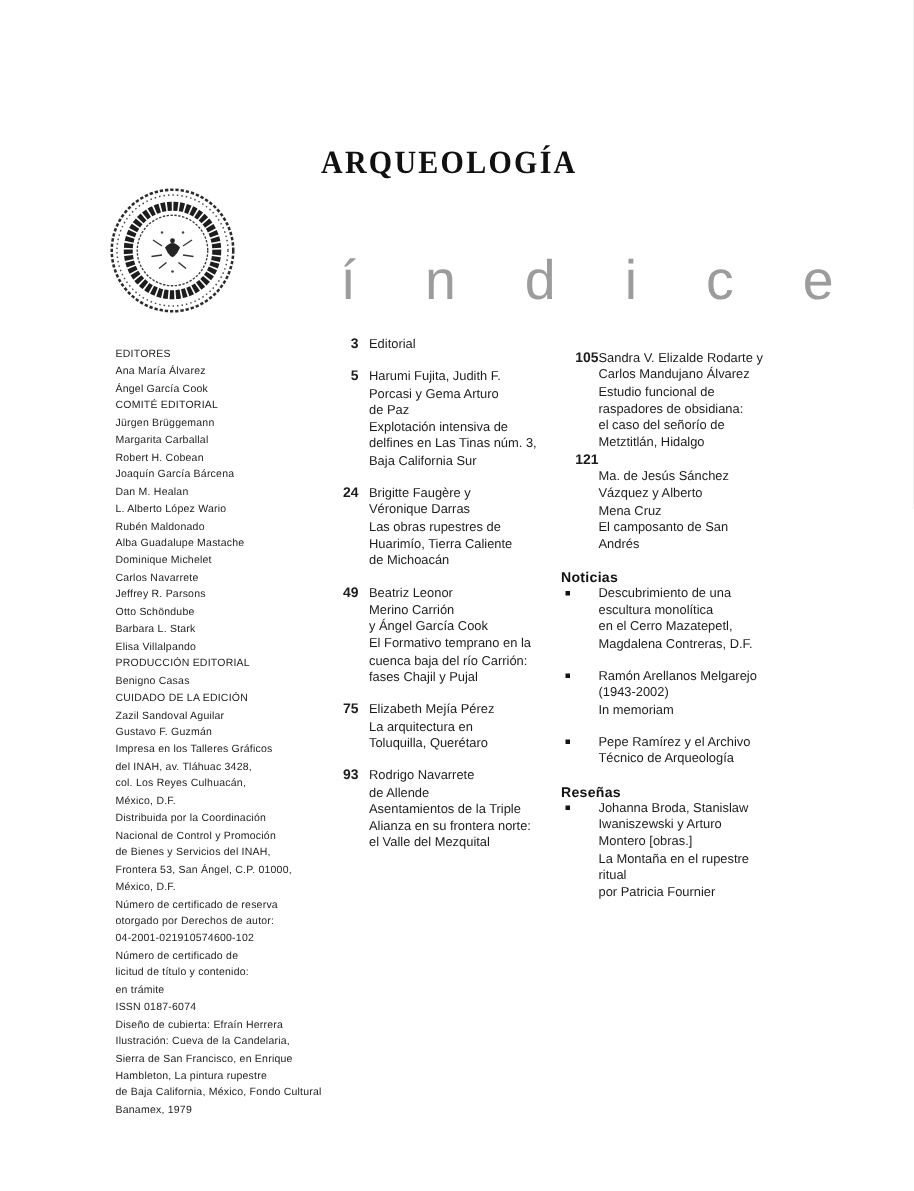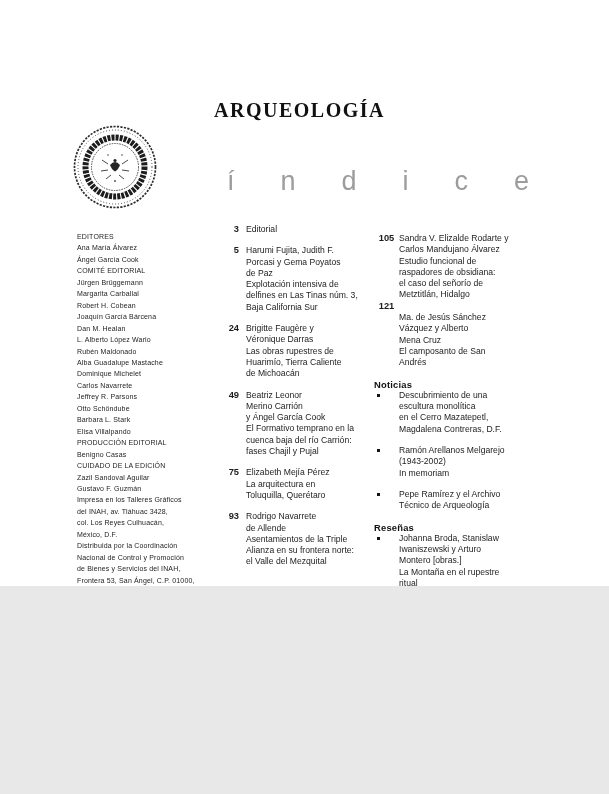--- a/index.html
+++ b/index.html
@@ -1,47 +1,47 @@
 <!DOCTYPE html>
 <html><head>
 <meta charset="utf-8">
 <style>
   html,body { margin:0; padding:0; background:#e8e8e8; }
   .page {
-    position:relative; width:609px; height:586px; margin:0 auto;
+    position:relative; width:609px; height:794px; margin:0 auto;
     background:#ffffff; overflow:hidden;
     font-family:"Liberation Sans", sans-serif; color:#1c1c1c;
   }
   .journal-title {
     position:absolute; top:98px; left:0; right:10px; text-align:center;
     font-family:"Liberation Serif", serif; font-weight:700; font-size:20px;
     letter-spacing:1.5px; color:#111; transform:scaleY(1.08);
   }
   .index-word {
     position:absolute; top:166px; left:227px;
-    font-size:27px; letter-spacing:46px; color:#9c9c9c; white-space:nowrap;
+    font-size:37px; letter-spacing:46px; color:#9c9c9c; white-space:nowrap;
   }
   .seal { position:absolute; left:72px; top:124px; width:86px; height:86px; }
 
   .masthead {
     position:absolute; left:77px; top:231px; width:145px;
     font-size:7px; line-height:11.45px; letter-spacing:0.15px; color:#232323;
   }
   .masthead .m-line { white-space:nowrap; }
 
   .toc-col { position:absolute; }
   .col-main { left:210px; top:224px; width:162px; font-size:8.6px; line-height:11.3px; }
   .col-right { left:374px; top:233px; width:170px; font-size:8.6px; line-height:11.3px; }
 
   .row { display:flex; align-items:flex-start; }
   .gap { margin-top:10px; }
 
   .cell-num { flex:none; font-weight:700; font-size:9.3px; position:relative; }
   .col-main .cell-num { width:29px; text-align:right; padding-right:7px; }
-  .col-right .cell-num { width:25px; text-align:center; }
+  .col-right .cell-num { width:25px; text-align:right; }
   .cell-text { flex:1; }
   .it { }
   .header-row .cell-text { font-weight:700; font-size:9.4px; letter-spacing:0.2px; color:#111; }
 
   .blt::before {
     content:""; position:absolute; left:3px; top:4px;
     width:3px; height:3px; background:#141414;
   }
 </style>
 </head>
@@ -127,21 +127,21 @@
   <div class="row">
         <span class="cell-num">3</span>
         <span class="cell-text it">Editorial</span>
       </div>
       <div class="row gap">
         <span class="cell-num">5</span>
         <span class="cell-text">Harumi Fujita, Judith F.</span>
       </div>
       <div class="row">
         <span class="cell-num"></span>
-        <span class="cell-text">Porcasi y Gema Poyatos</span>
+        <span class="cell-text">Porcasi y Gema Arturo</span>
       </div>
       <div class="row">
         <span class="cell-num"></span>
         <span class="cell-text">de Paz</span>
       </div>
       <div class="row">
         <span class="cell-num"></span>
         <span class="cell-text it">Explotación intensiva de</span>
       </div>
       <div class="row">

